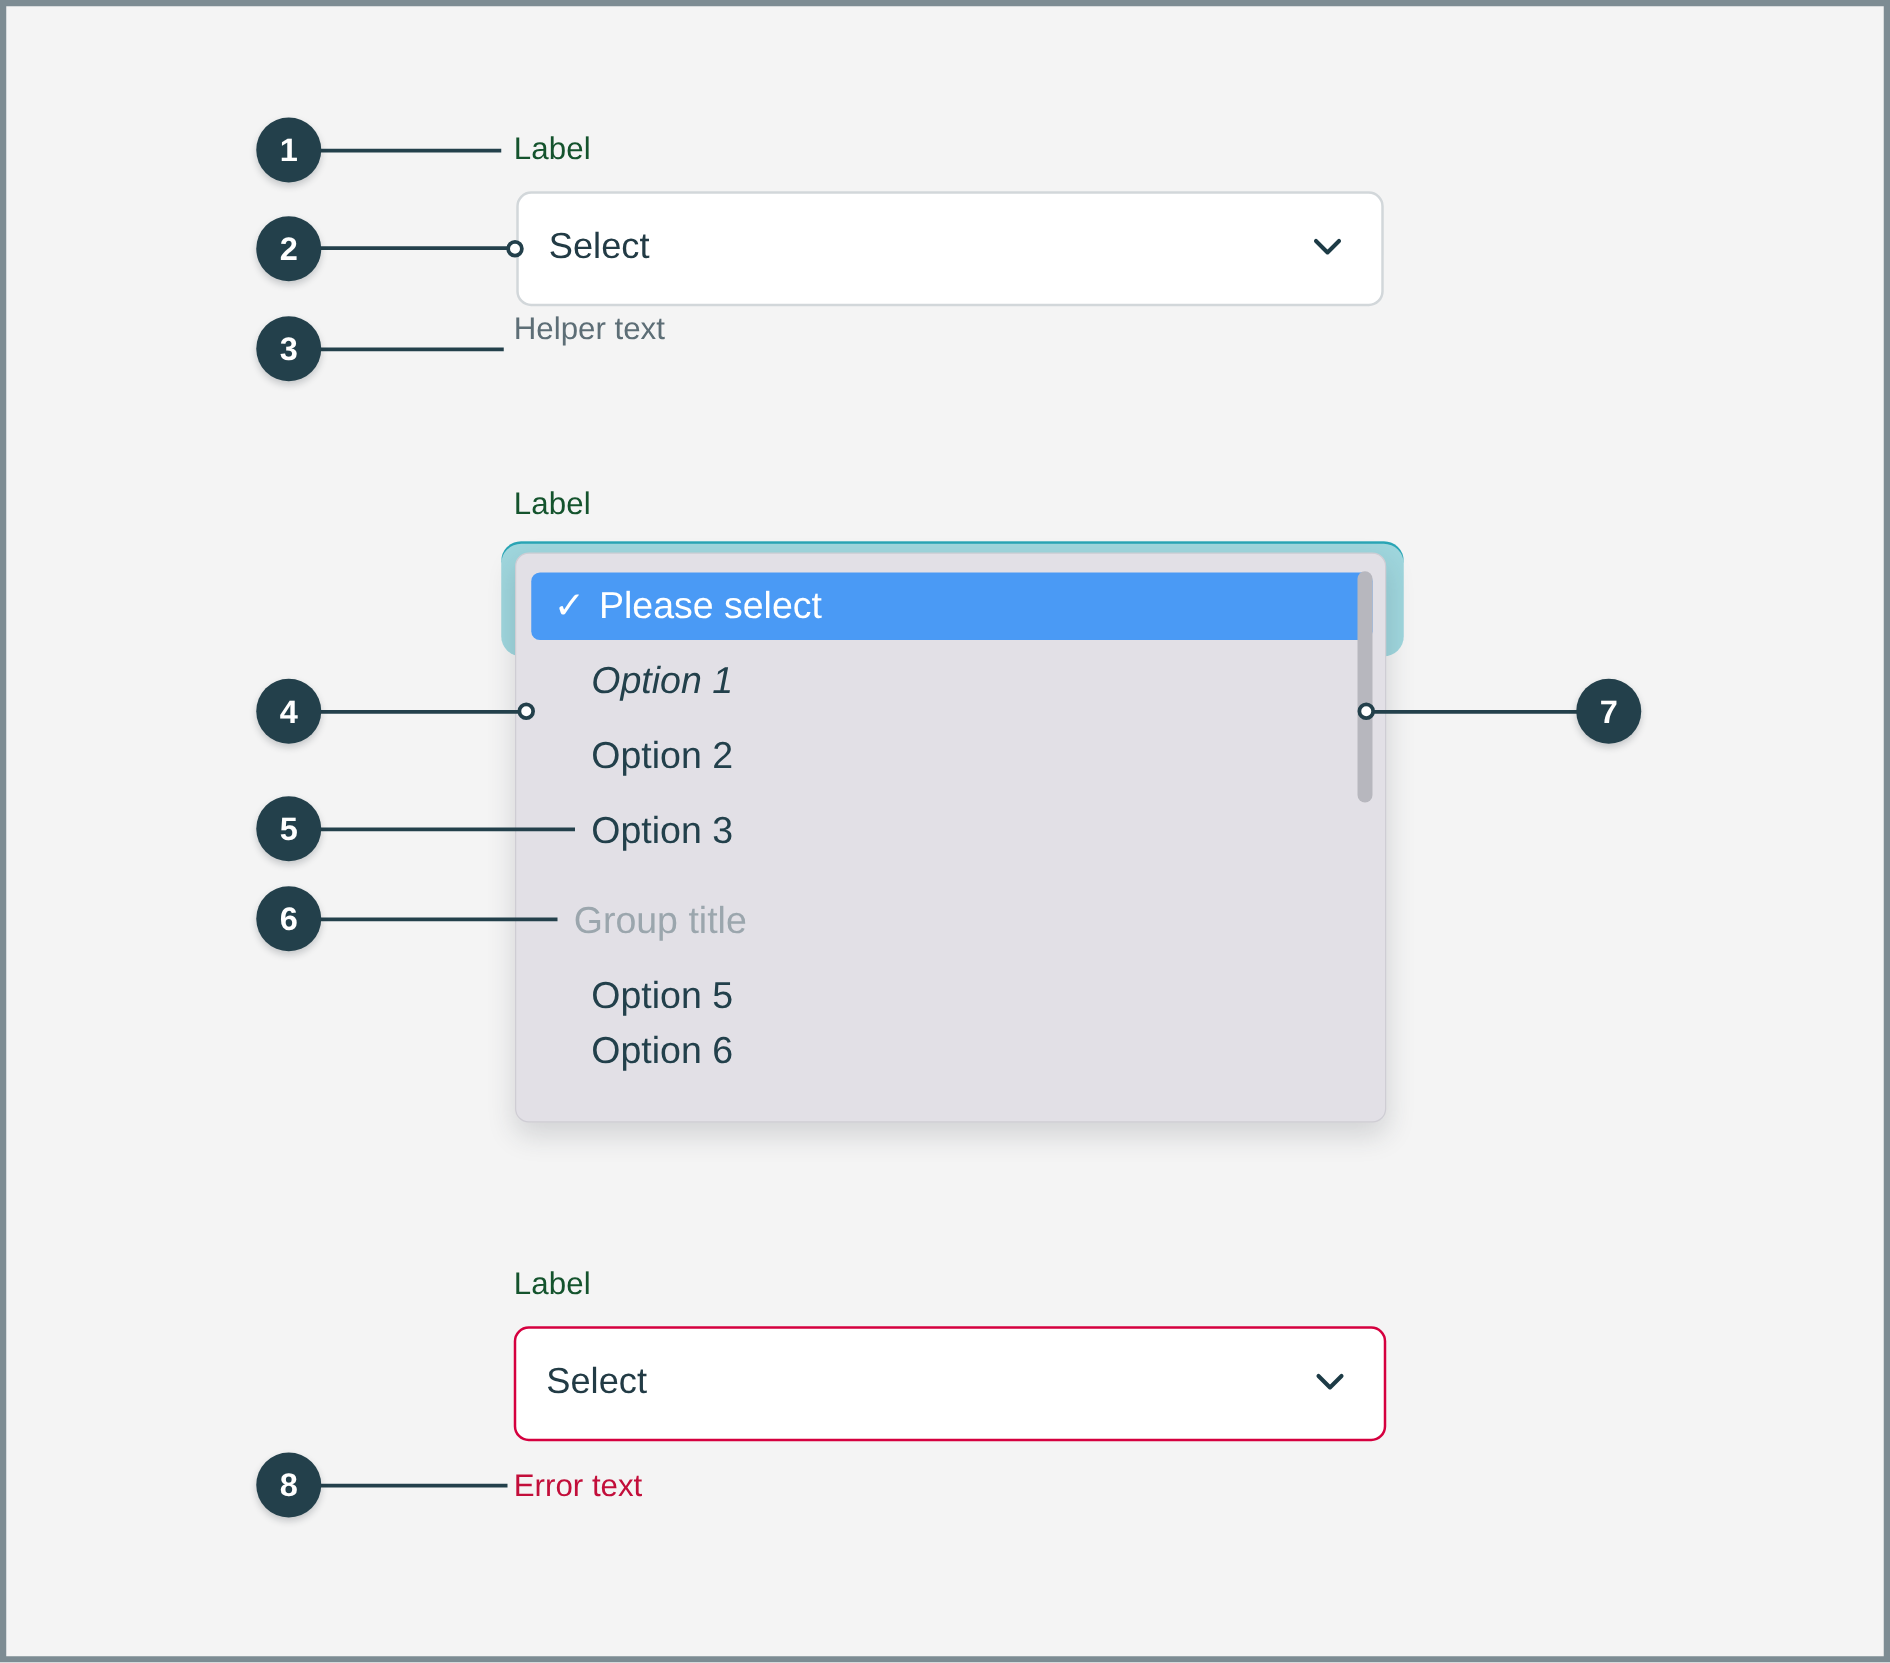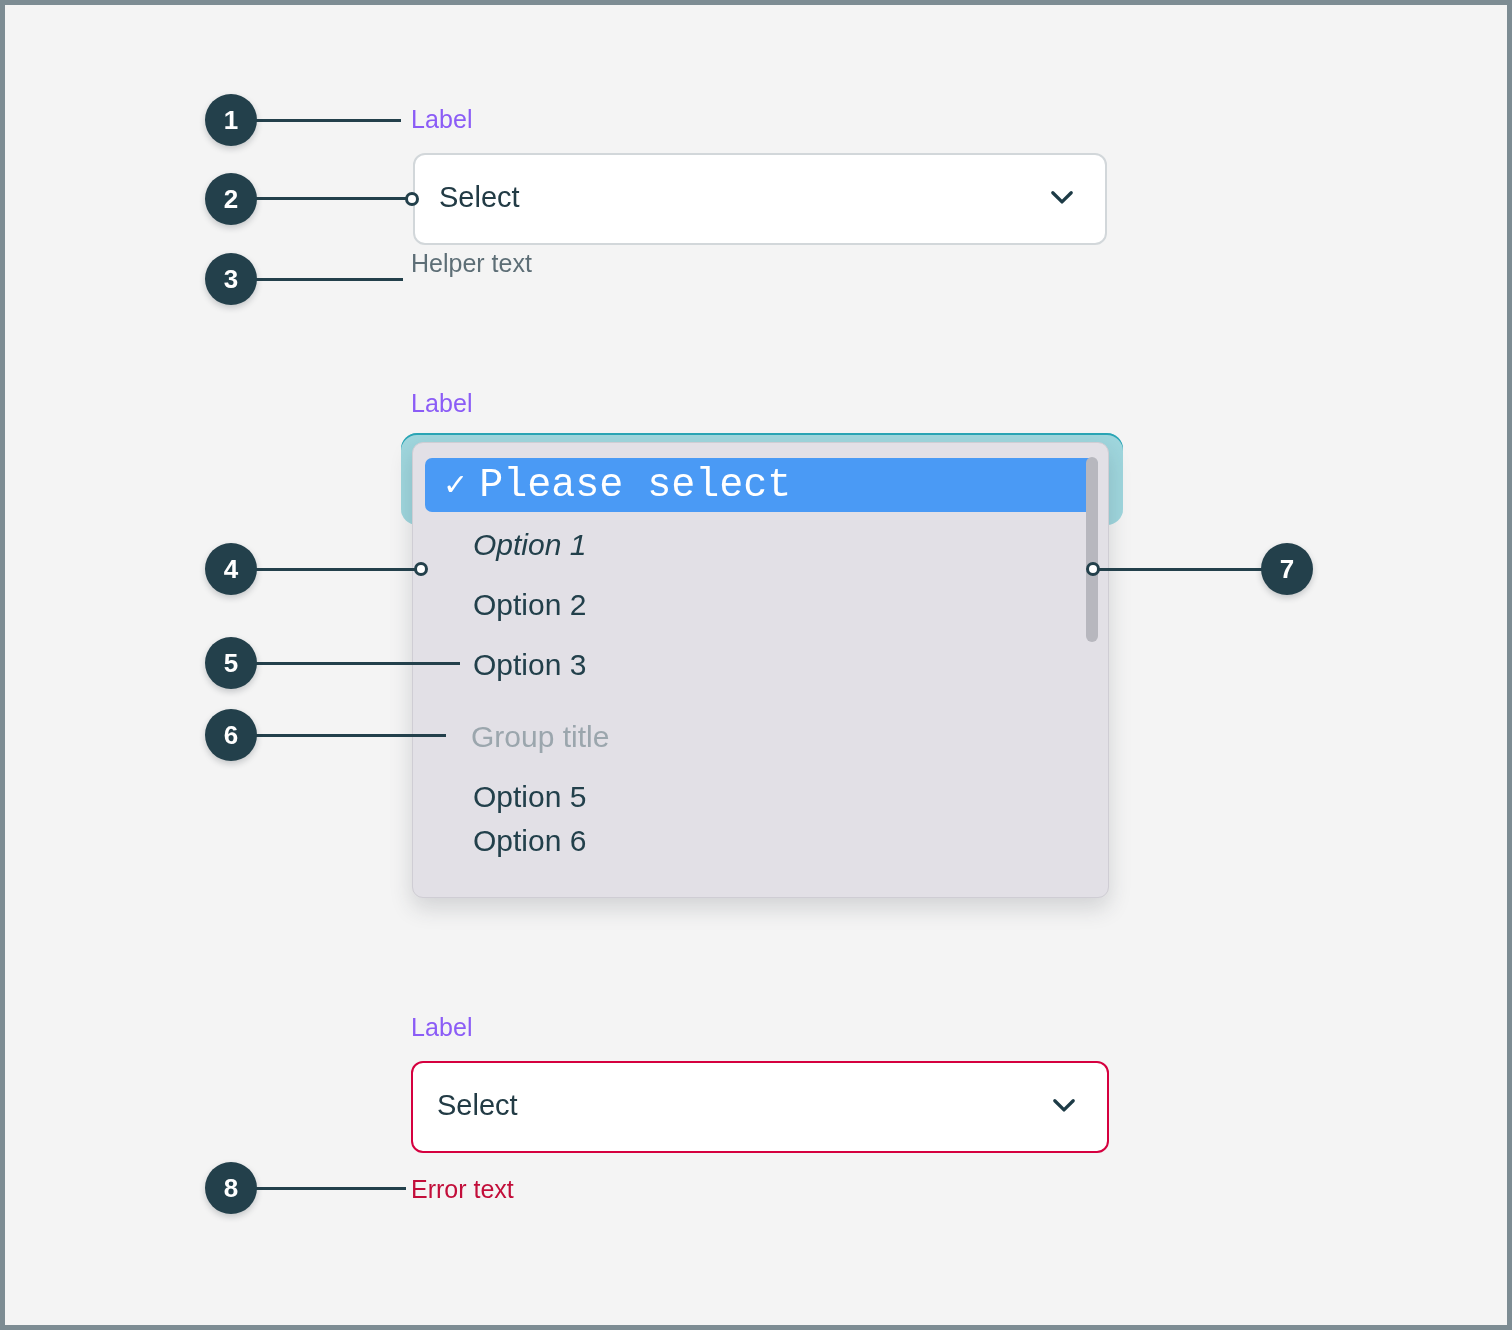--- a/index.html
+++ b/index.html
@@ -22,21 +22,21 @@
     box-sizing: border-box;
     background: #f4f4f4;
     border: 5px solid #7d8c93;
     overflow: hidden;
   }
 
   
   .field-label {
     position: absolute;
     font-size: 25px;
-    color: #8b5cf6;
+    color: #14532d;
     letter-spacing: .1px;
     white-space: nowrap;
   }
   .helper-text {
     position: absolute;
     font-size: 25px;
     color: #5d6e76;
     white-space: nowrap;
   }
   .error-text {
@@ -95,42 +95,41 @@
     font-size: 30px;
     color: #22404b;
     white-space: nowrap;
     left: 60px;
   }
   .menu-group-title {
     position: absolute;
     font-size: 30px;
     color: #9ba6ad;
     white-space: nowrap;
-    left: 58px;
+    left: 46px;
   }
   .menu-highlight {
     position: absolute;
     background: #4a9af5;
     border-radius: 7px;
     display: flex;
     align-items: center;
   }
   .menu-highlight .chk {
     font-size: 30px;
     color: #ffffff;
     margin-left: 18px;
     margin-right: 11px;
     line-height: 1;
     font-weight: 300;
   }
   .menu-highlight .hl-label {
-    font-size: 40px;
+    font-size: 30px;
     color: #ffffff;
     white-space: nowrap;
-    font-family: Liberation Mono, monospace;
   }
   .scroll-track {
     position: absolute;
     background: transparent;
   }
   .scroll-thumb {
     position: absolute;
     background: #b7b7be;
     border-radius: 6px;
   }

